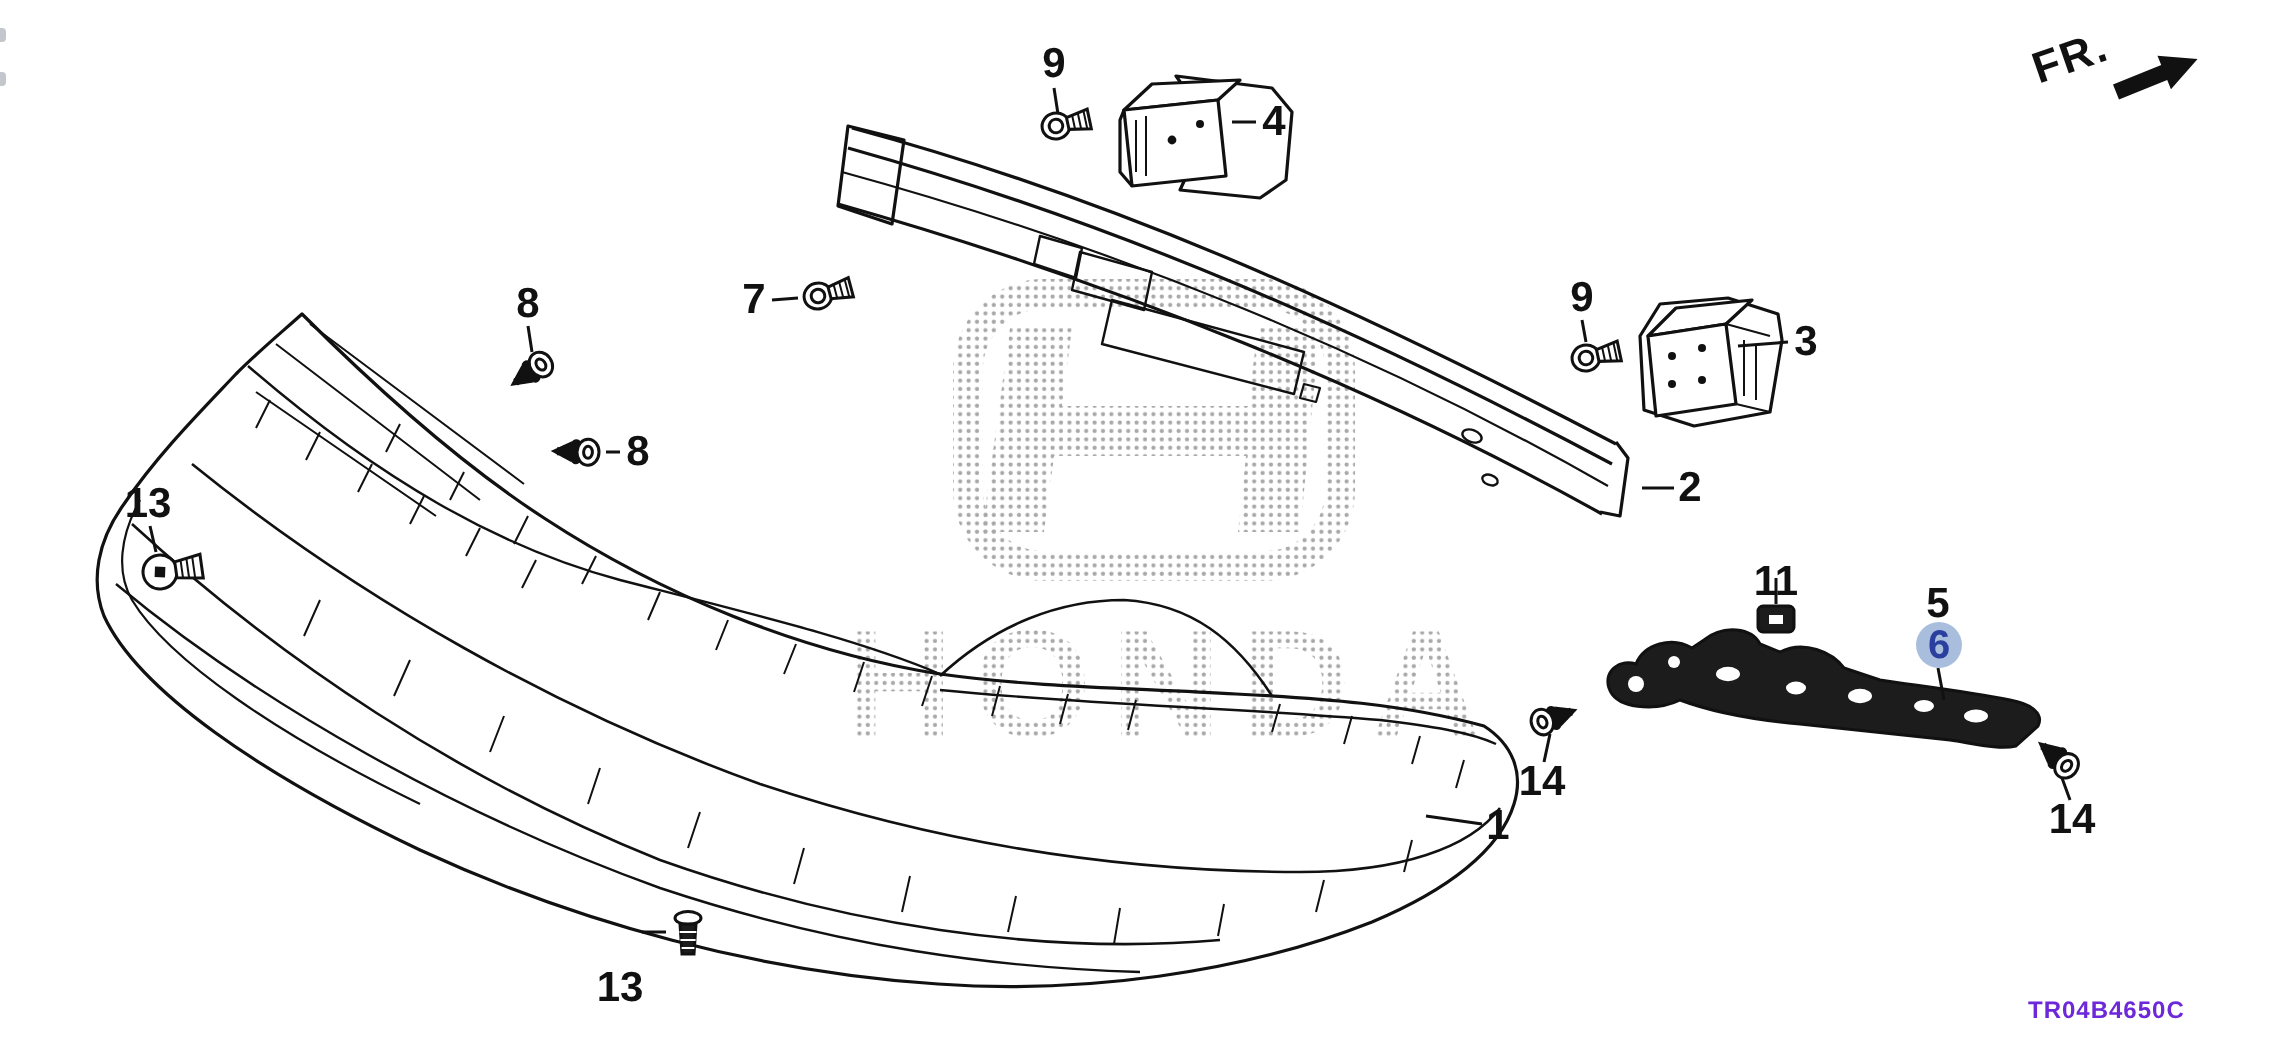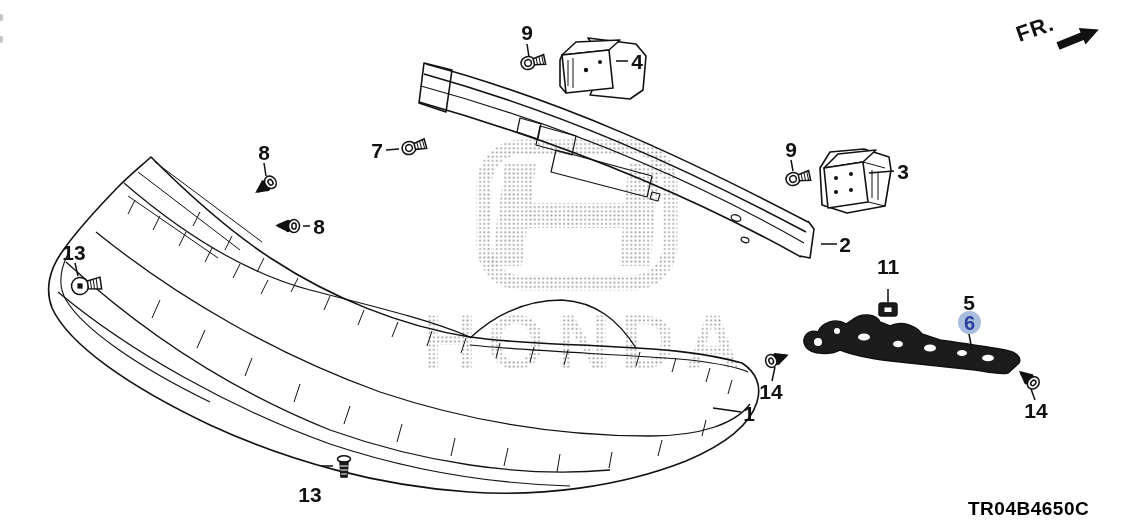--- a/index.html
+++ b/index.html
@@ -5,21 +5,21 @@
   html,body{margin:0;padding:0;background:#fff;}
   #stage{position:relative;width:1144px;height:524px;background:#ffffff;overflow:hidden;
          font-family:"Liberation Sans",sans-serif;}
   svg{position:absolute;left:0;top:0;}
   .lbl{position:absolute;transform:translate(-50%,-50%);font-weight:bold;font-size:21px;
        color:#111;line-height:1;white-space:nowrap;cursor:pointer;}
   .lbl.hl{width:23px;height:23px;border-radius:50%;background:#a9bedd;color:#2b3f9e;
           display:flex;align-items:center;justify-content:center;font-size:20px;}
   .fr{position:absolute;left:1016px;top:16px;font-weight:bold;font-size:22px;color:#111;
       transform:rotate(-19deg);letter-spacing:1px;}
-  .code{position:absolute;left:968px;top:498px;font-weight:bold;font-size:19px;color:#000000;
+  .code{position:absolute;left:1014px;top:498px;font-weight:bold;font-size:12px;color:#6d28d9;
         letter-spacing:.5px;}
   .edge-dot{position:absolute;left:-2px;width:5px;height:7px;border-radius:2px;background:#c3c7cc;}
 </style>
 </head>
 <body>
 
 <div id="stage">
 
   <svg width="1144" height="524" viewBox="0 0 1144 524">
     <defs>
@@ -175,21 +175,21 @@
   <div class="lbl" style="left:903px;top:171px">3</div>
   <div class="lbl" style="left:637px;top:61px">4</div>
   <div class="lbl" style="left:969px;top:302px">5</div>
   <div class="lbl hl" style="left:958px;top:311px;transform:none">6</div>
   <div class="lbl" style="left:377px;top:150px">7</div>
   <div class="lbl" style="left:264px;top:152px">8</div>
   <div class="lbl" style="left:319px;top:226px">8</div>
   <div class="lbl" style="left:527px;top:32px">9</div>
   <div class="lbl" style="left:791px;top:149px">9</div>
   <div class="lbl" style="left:74px;top:252px">13</div>
-  <div class="lbl" style="left:888px;top:266px">11</div>
+  <div class="lbl" style="left:888px;top:291px">11</div>
   <div class="lbl" style="left:310px;top:494px">13</div>
   <div class="lbl" style="left:771px;top:391px">14</div>
   <div class="lbl" style="left:1036px;top:410px">14</div>
 
   <div class="fr">FR.</div>
   <div class="code">TR04B4650C</div>
 
   <div class="edge-dot" style="top:14px"></div>
   <div class="edge-dot" style="top:36px"></div>
 </div>

